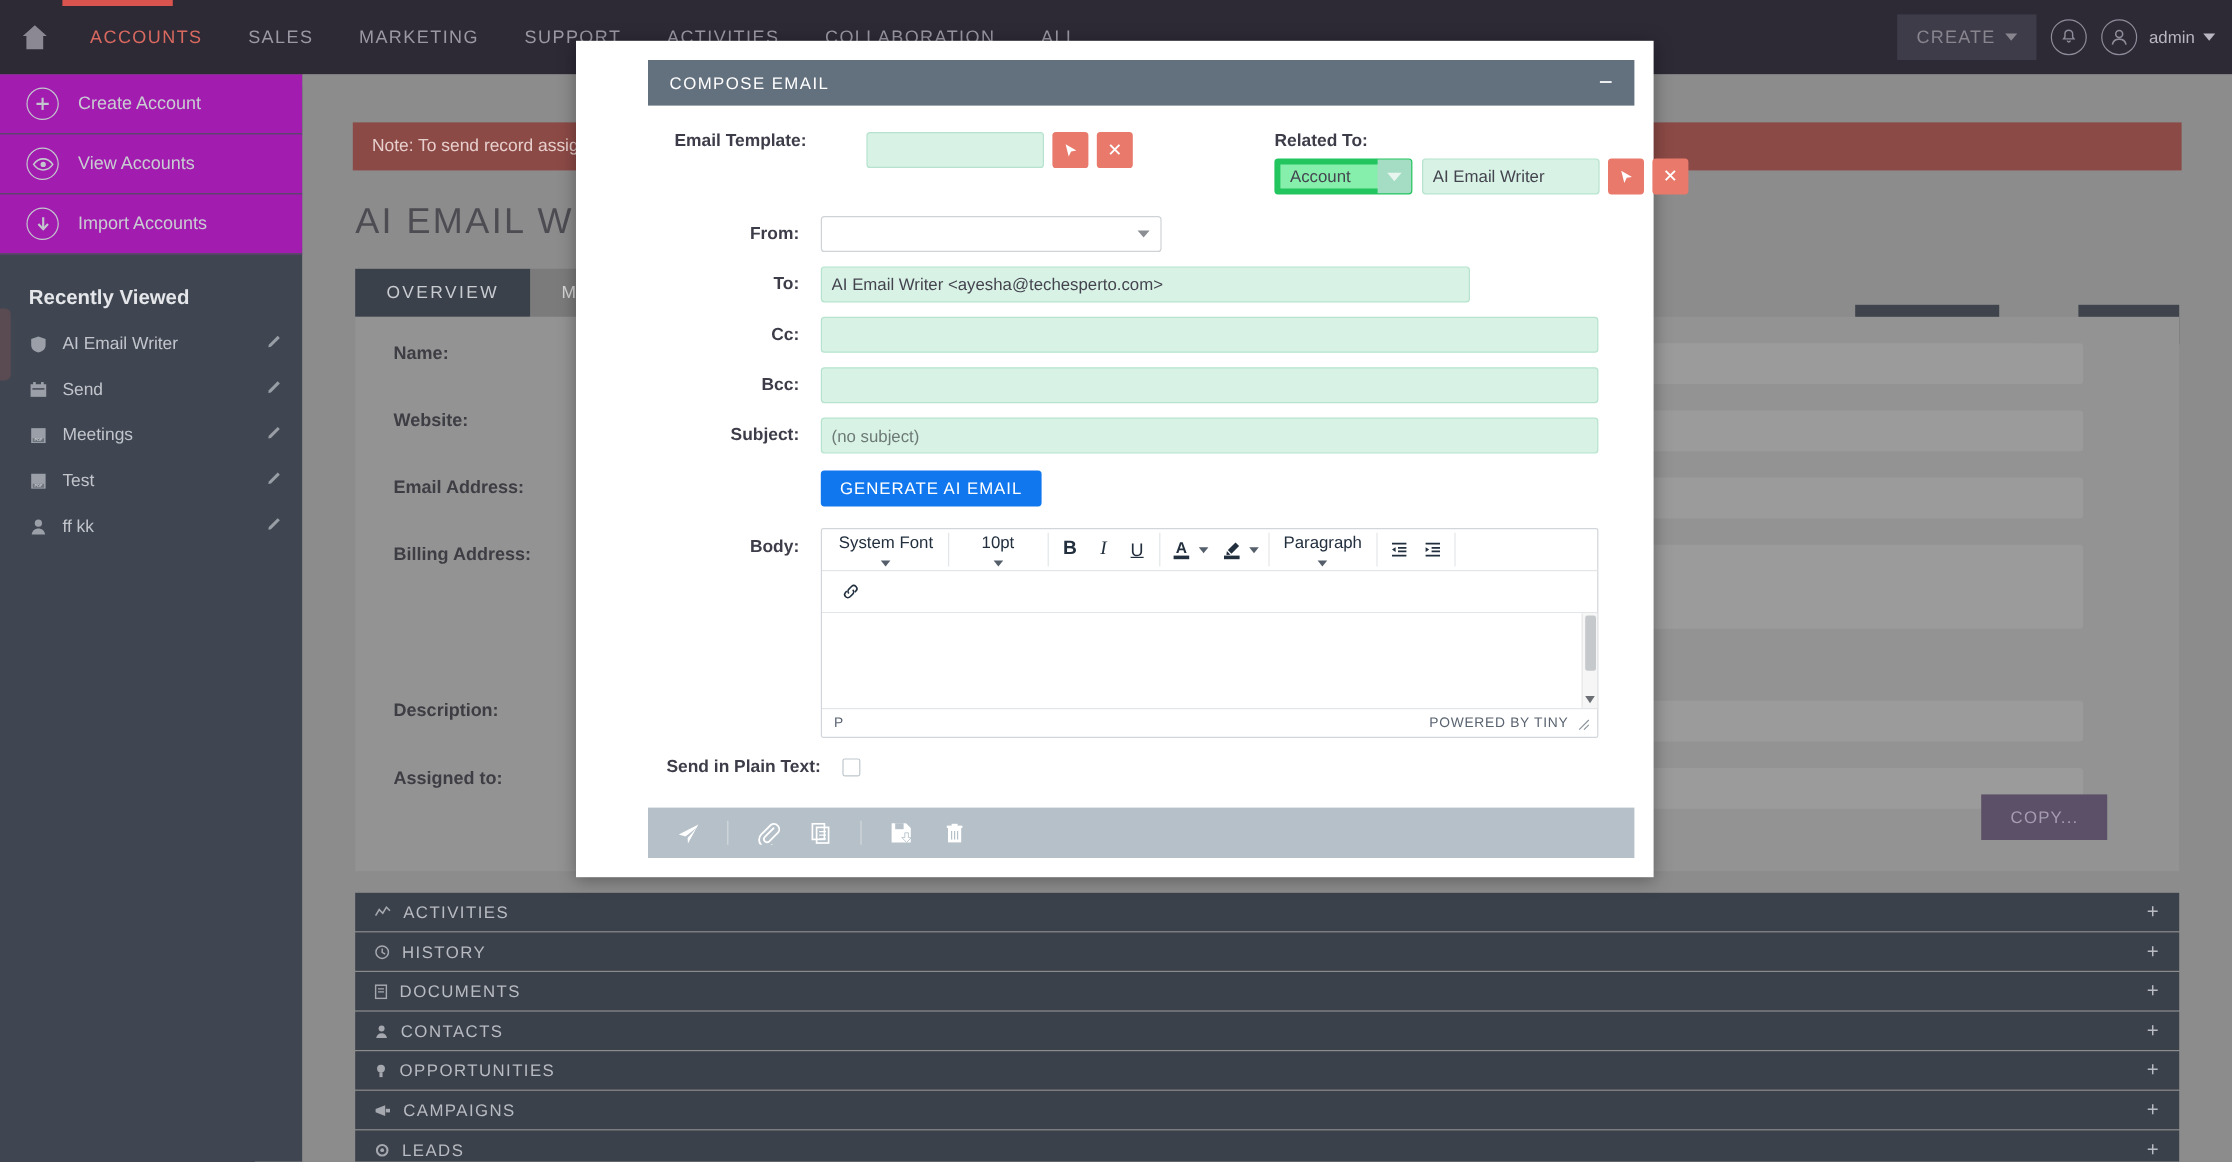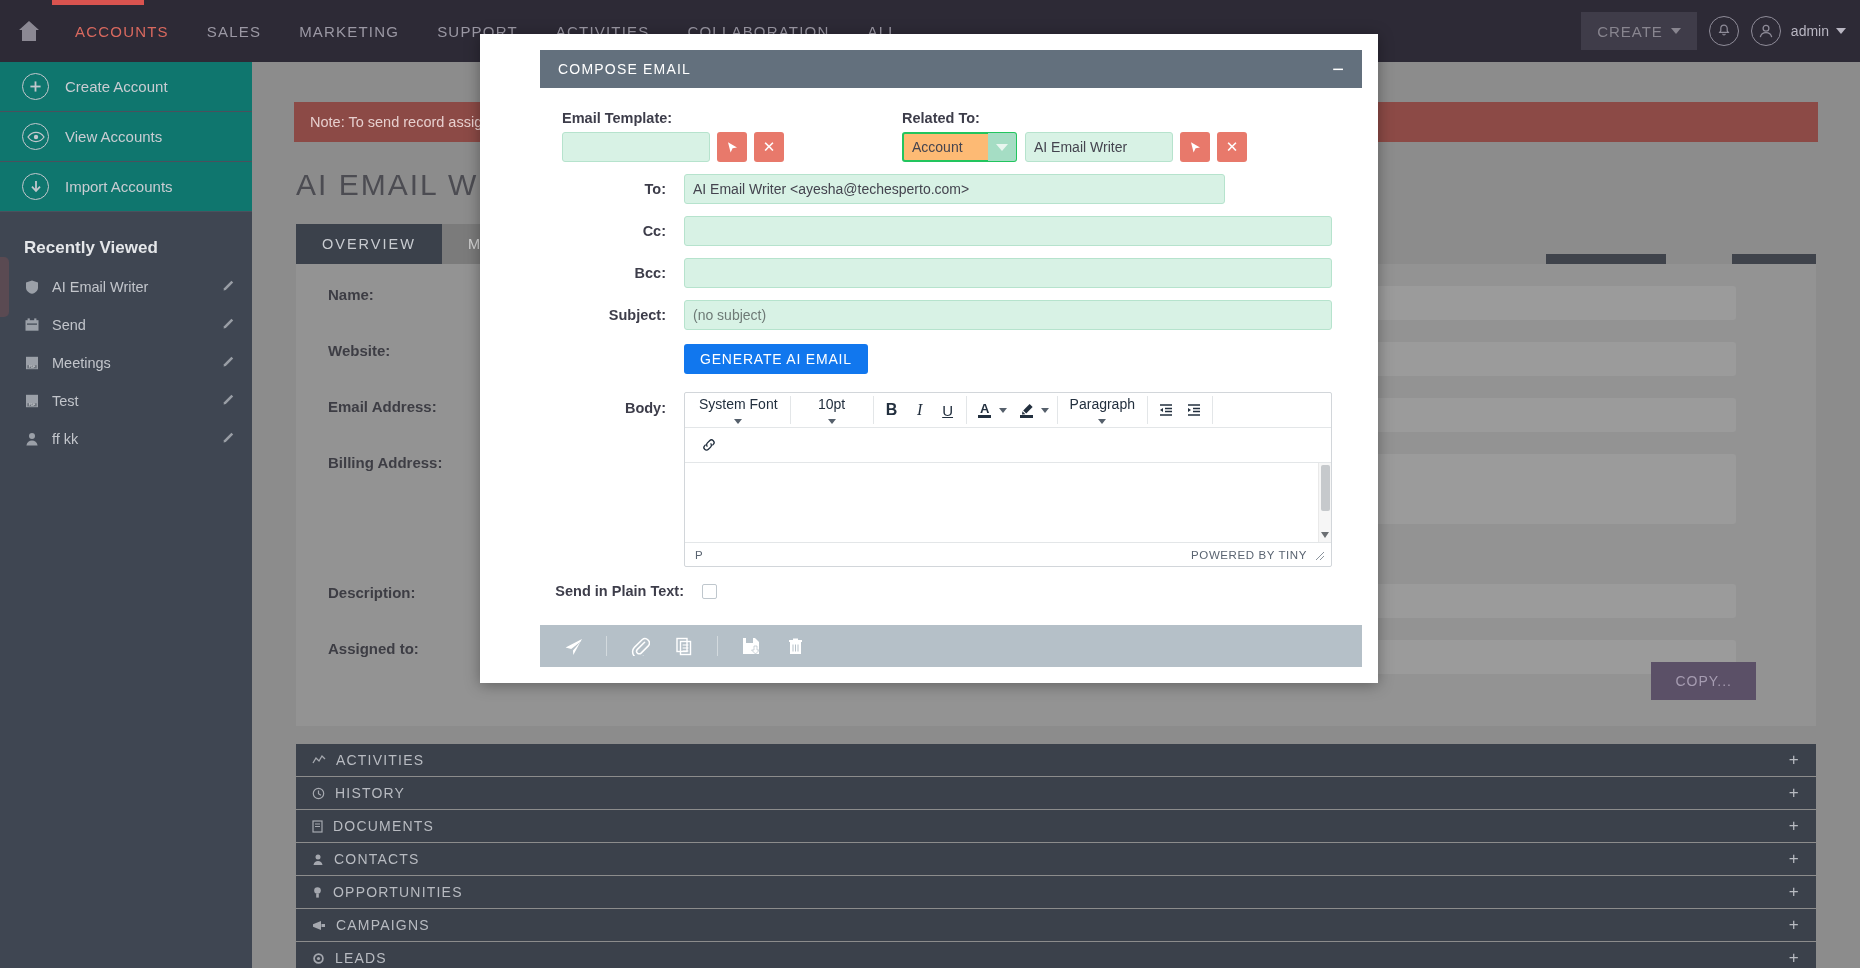--- a/index.html
+++ b/index.html
@@ -70,21 +70,21 @@
 
   
   .sidebar {
     position: absolute; top: 62px; left: 0; width: 252px; height: 906px;
     background: #3f4652;
   }
   .side-action {
     height: 50px; display: flex; align-items: center;
     padding-left: 22px; gap: 16px;
     border-bottom: 1px solid #4a515d;
-    background: #0f766e; cursor: pointer;
+    background: #a21caf; cursor: pointer;
   }
   .side-action .ico {
     width: 27px; height: 27px; border: 1.7px solid #c3c7cd; border-radius: 50%;
     display: flex; align-items: center; justify-content: center; flex: 0 0 auto;
   }
   .side-action .lbl { color: #c9ccd2; font-size: 15px; }
   .recent-title {
     color: #e4e6e9; font-size: 17px; font-weight: bold;
     padding: 26px 0 10px 24px;
   }
@@ -216,21 +216,21 @@
     background: #e8796b; border: none; border-radius: 3px;
     width: 30px; height: 30px; margin-left: 7px; cursor: pointer;
     display: flex; align-items: center; justify-content: center;
     color: #fff; font-size: 15px; flex: 0 0 auto;
   }
   .sel-wrap {
     position: relative; width: 115px; height: 30px; flex: 0 0 auto;
   }
   .sel-wrap select {
     width: 100%; height: 100%; appearance: none; -webkit-appearance: none;
-    background: #fdba74; border: 2px solid #22c55e; border-radius: 3px;
+    background: #86efac; border: 5px solid #22c55e; border-radius: 3px;
     padding: 0 34px 0 8px; font-size: 14px; color: #44444f;
     font-family: "Liberation Sans", sans-serif; outline: none; cursor: pointer;
   }
   .sel-arrow {
     position: absolute; right: 1px; top: 1px; width: 28px; height: 28px;
     background: #a5ddc4; display: flex; align-items: center; justify-content: center;
     pointer-events: none; border-radius: 0 2px 2px 0;
   }
   .sel-arrow i {
     width: 0; height: 0; border-left: 6px solid transparent;
@@ -615,21 +615,21 @@
   <div class="modal">
 
     <div class="modal-header">
       <span class="modal-title">COMPOSE EMAIL</span>
       <span class="modal-min">−</span>
     </div>
 
     <div class="modal-body">
 
       <div class="frow" style="align-items:flex-start">
-        <div style="display:flex;flex-direction:column">
+        <div style="display:flex;flex-direction:row">
           <div style="display:flex">
             <div class="flabel" style="text-align:left;width:160px;padding-left:18px;padding-right:0;margin-bottom:6px">Email Template:</div>
           </div>
           <div style="display:flex;align-items:center;padding-left:18px">
             <input class="ti" style="width: 148px;" value="">
             <button class="btn-red">
               <svg width="13" height="13" viewBox="0 0 13 13">
                   <path d="M2 1.2 L11 6.4 L6.6 7.2 L4.6 11.4 Z" fill="#fff"></path>
                 </svg>
             </button>
@@ -652,20 +652,29 @@
             <button class="btn-red">
               <svg width="13" height="13" viewBox="0 0 13 13">
                   <path d="M2 1.2 L11 6.4 L6.6 7.2 L4.6 11.4 Z" fill="#fff"></path>
                 </svg>
             </button>
             <button class="btn-red">✕</button>
           </div>
         </div>
       </div>
 
+      <div class="frow" style="margin-top:18px">
+        <div class="flabel">From:</div>
+        <div class="from-sel">
+          <select>
+            <option></option>
+          </select>
+          <span class="ar"></span>
+        </div>
+      </div>
 
       <div class="frow">
         <div class="flabel">To:</div>
         <input class="ti" style="width: 541px;" value="AI Email Writer &lt;ayesha@techesperto.com&gt;">
       </div>
 
       <div class="frow">
         <div class="flabel">Cc:</div>
         <input class="ti" style="width: 648px;" value="">
       </div>

